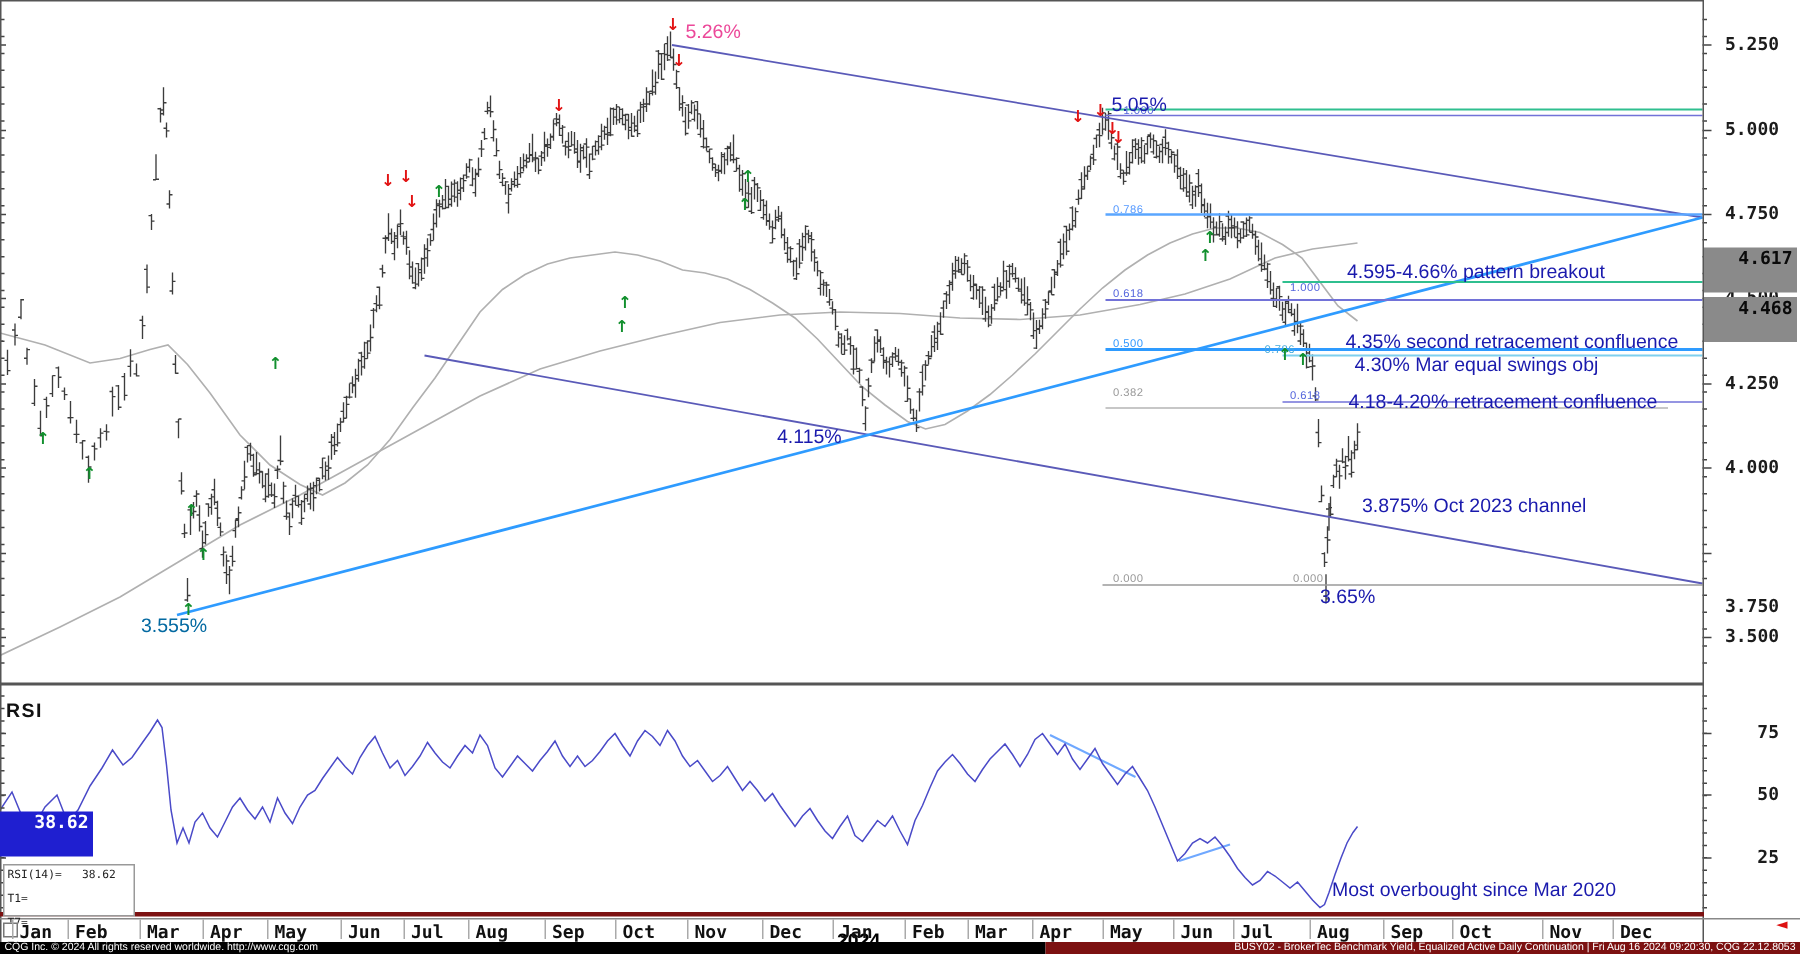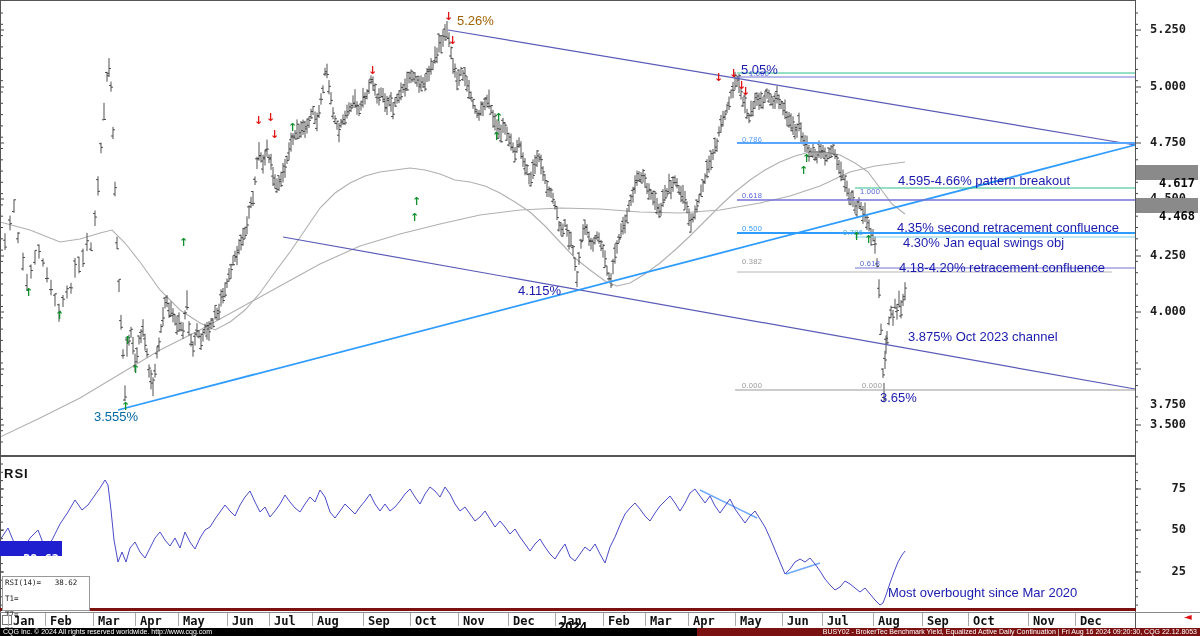--- a/index.html
+++ b/index.html
@@ -3,22 +3,22 @@
 <meta charset="utf-8">
 <style>
   html,body{margin:0;padding:0;background:#e8e8e8;}
   .chart{position:relative;width:1200px;height:636px;background:#ffffff;overflow:hidden;
          font-family:"Liberation Sans",sans-serif;}
   #plot{position:absolute;left:0;top:0;}
   #labels{position:absolute;left:0;top:0;width:1200px;height:636px;}
   .lbl{position:absolute;white-space:nowrap;}
   .price-lab{font:bold 12px "DejaVu Sans Mono",monospace;color:#1c1c1c;width:56px;text-align:center;}
   .rsi-lab{font:bold 12px "DejaVu Sans Mono",monospace;color:#1c1c1c;width:40px;text-align:right;}
-  .badge{position:absolute;left:1136px;width:62px;height:15px;box-sizing:border-box;
-         font:bold 12px "DejaVu Sans Mono",monospace;text-align:right;padding:11px 3px 0 0;}
+  .badge{position:absolute;left:1136px;width:62px;height:30px;box-sizing:border-box;
+         font:bold 12px "DejaVu Sans Mono",monospace;text-align:right;padding:0 3px 0 0;}
   .badge-gray{background:#8a8a8a;color:#0a0a0a;}
   .badge-blue{background:#1f1fd0;color:#ffffff;}
   .month{font:bold 12px "DejaVu Sans Mono",monospace;color:#111;top:614px;}
   .vsep{position:absolute;width:1px;background:#aaaaaa;top:613px;height:13px;}
   .fib{font:7.5px "Liberation Sans",sans-serif;letter-spacing:.3px;}
   .ann{font:13px "Liberation Sans",sans-serif;color:#1a1aad;}
   .arrow{font:bold 11px "DejaVu Sans",sans-serif;line-height:11px;}
   .arrow-red{color:#e21414;}
   .arrow-green{color:#12902e;}
   .fr{position:absolute;background:#555;}
@@ -151,25 +151,25 @@
       <div class="lbl fib" style="left: 749px; top: 69px; color: rgb(85, 102, 221);">1.000</div>
       <div class="lbl fib" style="left: 742px; top: 135px; color: rgb(85, 153, 255);">0.786</div>
       <div class="lbl fib" style="left: 742px; top: 191px; color: rgb(85, 102, 221);">0.618</div>
       <div class="lbl fib" style="left: 742px; top: 224px; color: rgb(51, 153, 255);">0.500</div>
       <div class="lbl fib" style="left: 742px; top: 257px; color: rgb(153, 153, 153);">0.382</div>
       <div class="lbl fib" style="left: 742px; top: 381px; color: rgb(153, 153, 153);">0.000</div>
       <div class="lbl fib" style="left: 860px; top: 187px; color: rgb(85, 102, 221);">1.000</div>
       <div class="lbl fib" style="left: 843px; top: 228px; color: rgb(68, 170, 221);">0.786</div>
       <div class="lbl fib" style="left: 860px; top: 259px; color: rgb(85, 102, 221);">0.618</div>
       <div class="lbl fib" style="left: 862px; top: 381px; color: rgb(153, 153, 153);">0.000</div>
-      <div class="lbl ann" style="left: 457px; top: 13px; color: #a16207;">5.26%</div>
+      <div class="lbl ann" style="left: 457px; top: 13px; color: #ec4899;">5.26%</div>
       <div class="lbl ann" style="left: 741px; top: 62px; color: rgb(26, 26, 173);">5.05%</div>
       <div class="lbl ann" style="left: 898px; top: 173px; color: rgb(26, 26, 173);">4.595-4.66% pattern breakout</div>
       <div class="lbl ann" style="left: 897px; top: 220px; color: rgb(26, 26, 173);">4.35% second retracement confluence</div>
-      <div class="lbl ann" style="left: 903px; top: 235px; color: rgb(26, 26, 173);">4.30% Jan equal swings obj</div>
+      <div class="lbl ann" style="left: 903px; top: 235px; color: rgb(26, 26, 173);">4.30% Mar equal swings obj</div>
       <div class="lbl ann" style="left: 899px; top: 260px; color: rgb(26, 26, 173);">4.18-4.20% retracement confluence</div>
       <div class="lbl ann" style="left: 908px; top: 329px; color: rgb(26, 26, 173);">3.875% Oct 2023 channel</div>
       <div class="lbl ann" style="left: 518px; top: 283px; color: rgb(26, 26, 173);">4.115%</div>
       <div class="lbl ann" style="left: 94px; top: 409px; color: #0369a1;">3.555%</div>
       <div class="lbl ann" style="left: 880px; top: 390px; color: rgb(26, 26, 173);">3.65%</div>
       <div class="lbl ann" style="left: 888px; top: 585px; color: rgb(26, 26, 173);">Most overbought since Mar 2020</div>
       <div class="lbl arrow arrow-red" style="left: 444px; top: 11px;">↓</div>
       <div class="lbl arrow arrow-red" style="left: 448px; top: 35px;">↓</div>
       <div class="lbl arrow arrow-red" style="left: 254px; top: 115px;">↓</div>
       <div class="lbl arrow arrow-red" style="left: 266px; top: 112px;">↓</div>

